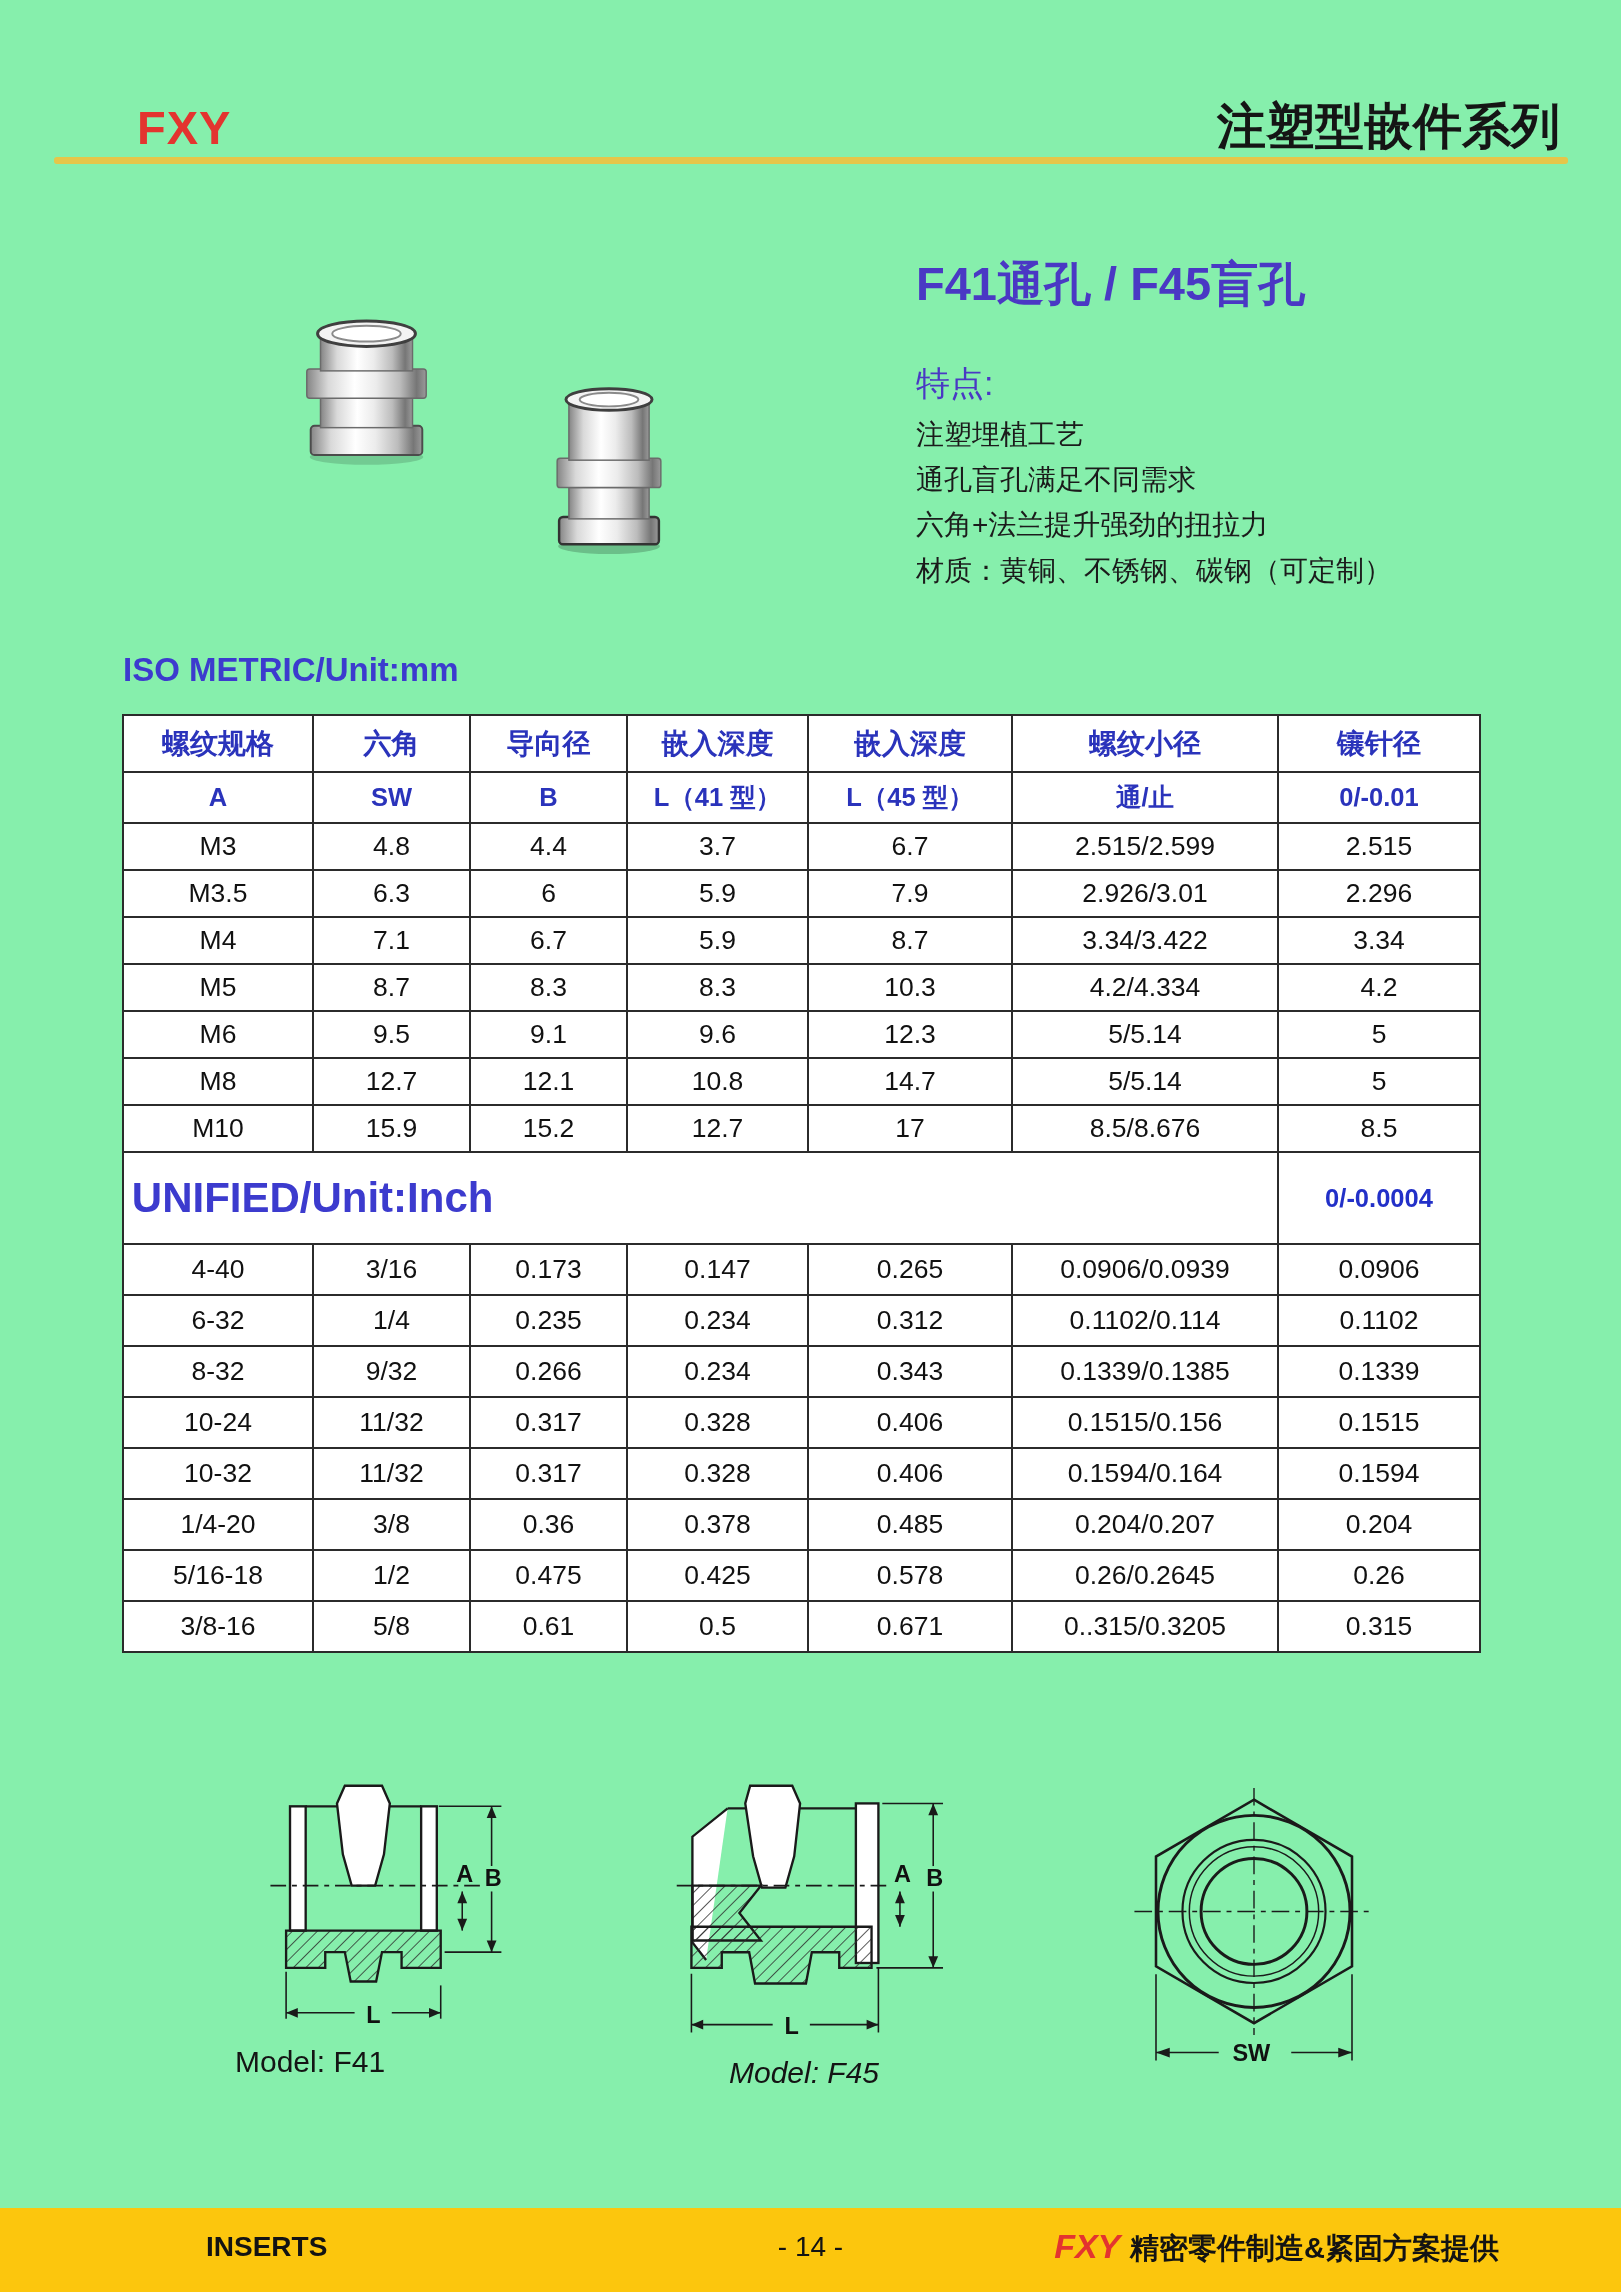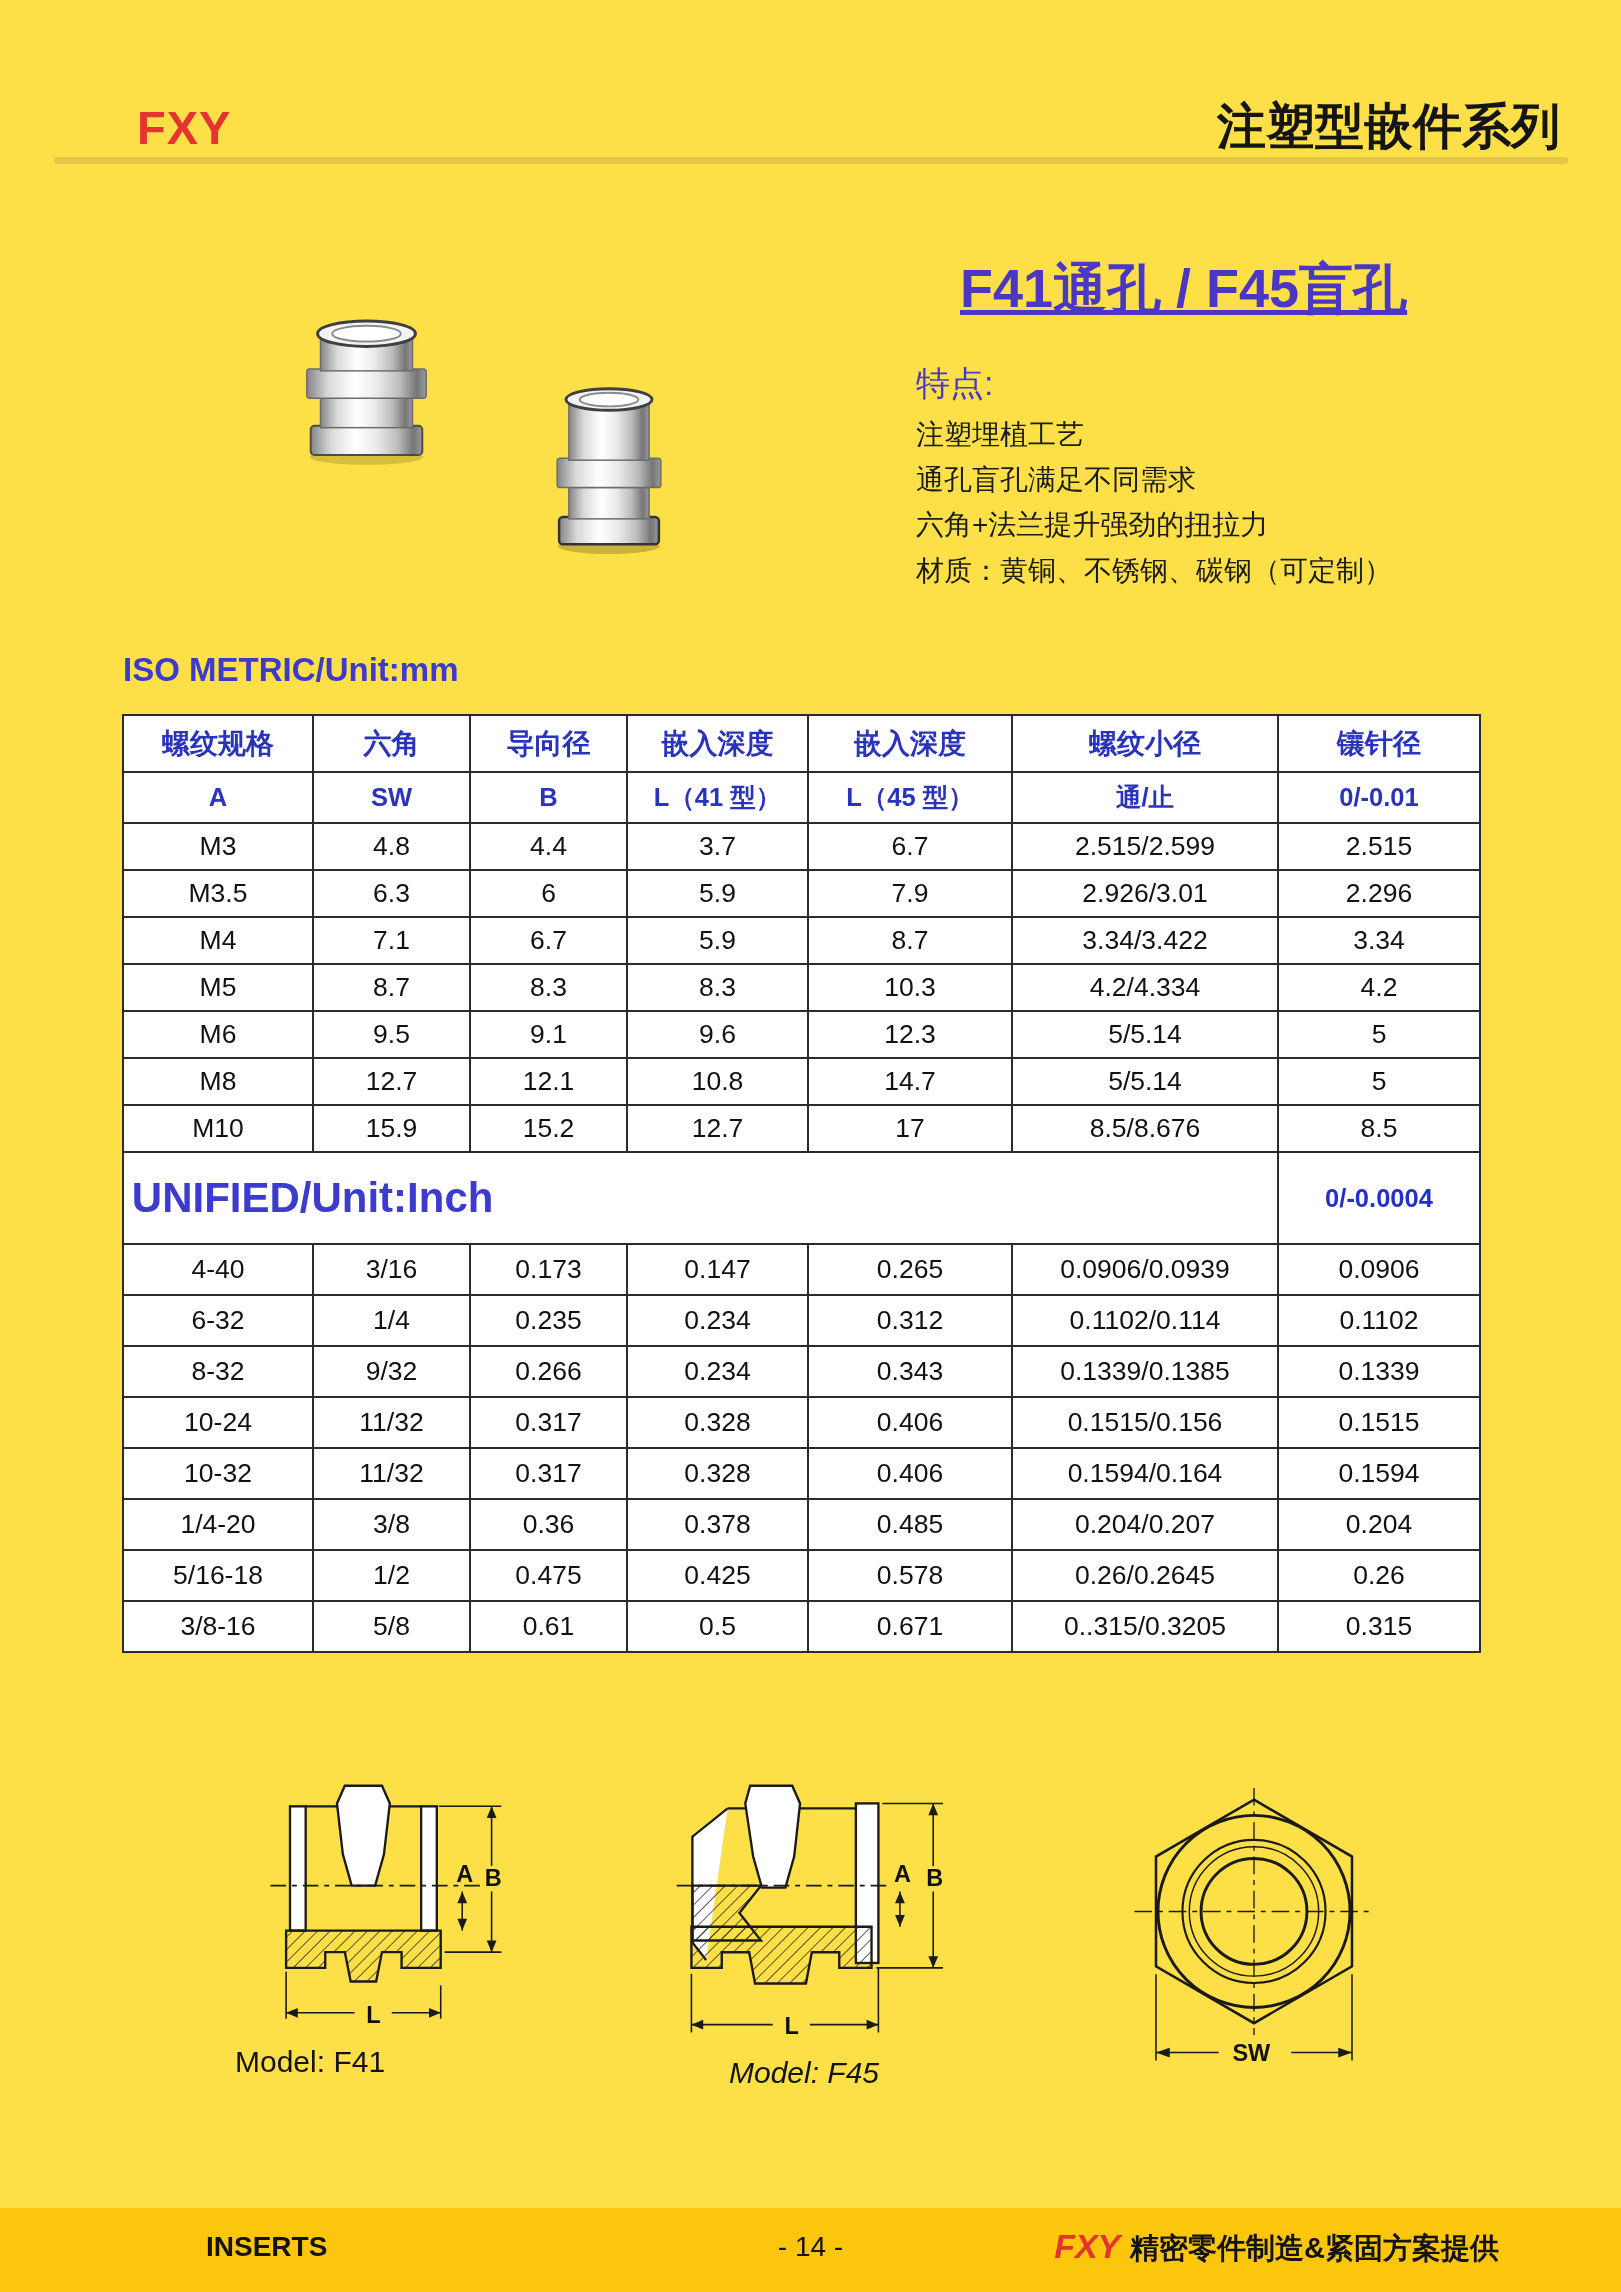--- a/index.html
+++ b/index.html
@@ -1,26 +1,26 @@
 <!DOCTYPE html>
 <html><head>
 <meta charset="utf-8">
 <style>
   html,body{margin:0;padding:0;background:#ffffff;}
-  .page{position:relative;width:1621px;height:2293px;background:#fde047;overflow:hidden;
+  .page{position:relative;width:1621px;height:2293px;background:#86efac;overflow:hidden;
         font-family:"Liberation Sans","DejaVu Sans",sans-serif;color:#111;}
 
   
   .logo{position:absolute;left:137px;top:100px;font-size:47px;font-weight:800;
         color:#e3342f;letter-spacing:1px;}
   .series-title{position:absolute;right:61px;top:94px;font-size:49px;font-weight:600;color:#151515;}
   .gold-rule{position:absolute;left:54px;top:157px;width:1514px;height:6.9px;background:#e5c64a;border-radius:2.9px;}
 
   
-  .prod-title{position:absolute;left:960px;top:253px;font-size:54px;font-weight:800;color:#4a38c4;text-decoration:underline;}
+  .prod-title{position:absolute;left:916px;top:253px;font-size:47px;font-weight:800;color:#4a38c4;}
   .feat-head{position:absolute;left:916px;top:361px;font-size:34px;font-weight:400;color:#4a38c4;}
   .feat-line{position:absolute;left:916px;font-size:28px;color:#1b1b1b;}
   .feat-1{top:416px;} .feat-2{top:461px;} .feat-3{top:506px;}
   .material{position:absolute;left:916px;top:552px;font-size:28px;color:#1b1b1b;}
   .photo{position:absolute;}
   .photo-1{left:297px;top:308px;width:139px;height:161px;}
   .photo-2{left:549px;top:378px;width:120px;height:180px;}
 
   
   .iso-heading{position:absolute;left:123px;top:651px;font-size:33px;font-weight:800;color:#3c3bce;}

